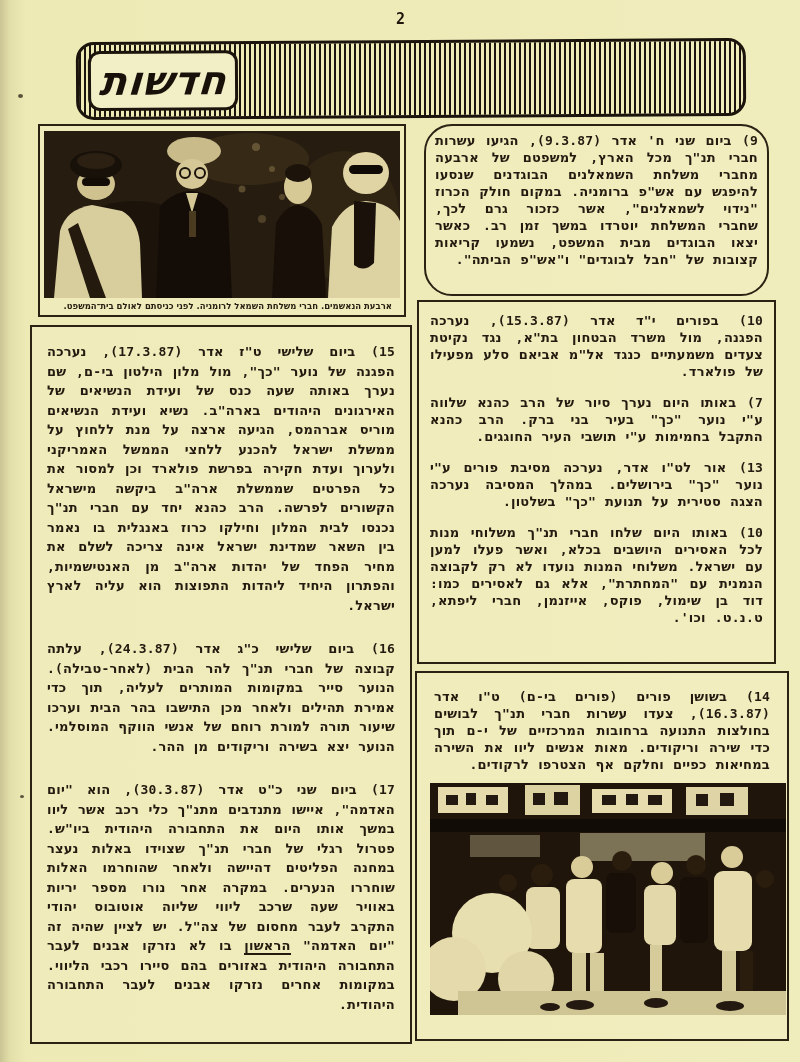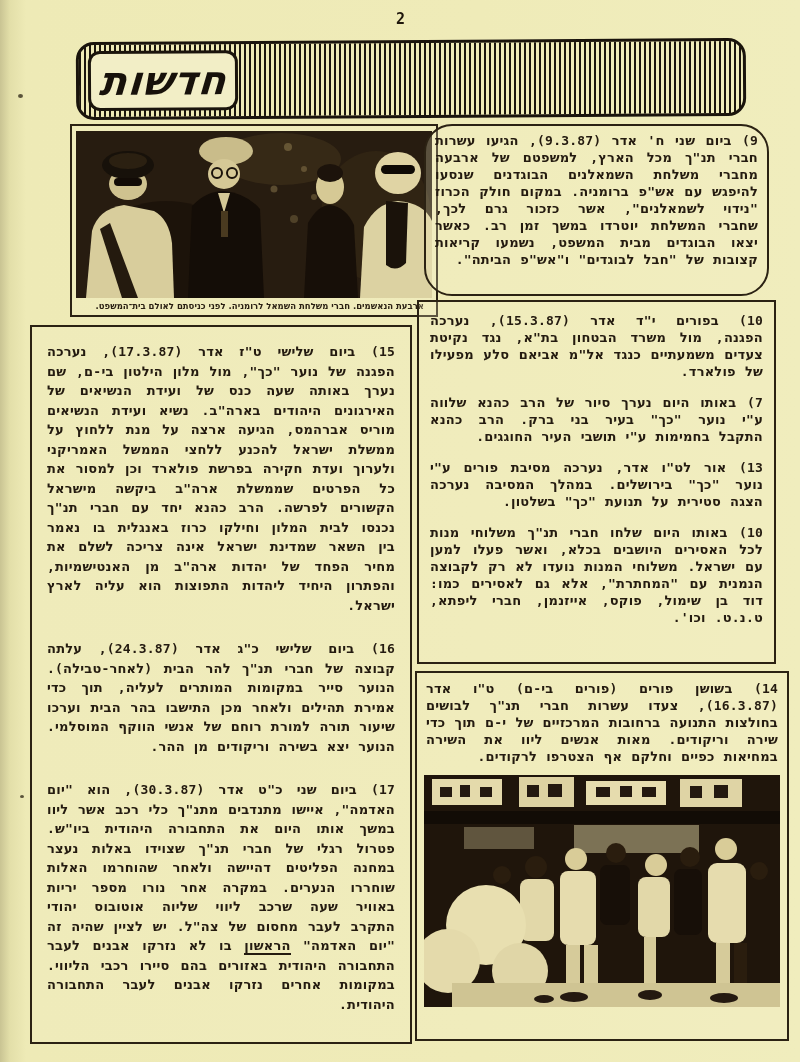--- a/index.html
+++ b/index.html
@@ -20,24 +20,24 @@
     border:3px solid #1a140c;border-radius:12px;background:#f2eec6;
     display:flex;align-items:center;justify-content:center;
   }
   .masthead-title{
     font-family:"DejaVu Sans",sans-serif;font-weight:700;font-style:italic;
     font-size:40px;line-height:40px;color:#17110a;direction:rtl;letter-spacing:1px;
     transform:skewX(-6deg);
   }
   
   .box{position:absolute;box-sizing:border-box;border:2px solid #2b2213;background:rgba(244,240,200,0.25);}
-  .photo-frame-top{left:38px;top:124px;width:368px;height:193px;margin-left:32px;}
+  .photo-frame-top{left:38px;top:124px;width:368px;height:193px;}
   .box-item9{left:424px;top:124px;width:345px;height:172px;padding:6px 9px;border-radius:28px;}
   .box-mid{left:417px;top:300px;width:359px;height:364px;padding:10px 11px;}
-  .box-item14{left:415px;top:671px;width:374px;height:370px;padding:5px;}
+  .box-item14{left:415px;top:671px;width:374px;height:370px;padding:13px;}
   .box-left{left:30px;top:325px;width:382px;height:719px;padding:15px 15px;}
   
   .article{
     direction:rtl;unicode-bidi:plaintext;text-align:justify;
     font:700 13px/17px "DejaVu Sans Mono","DejaVu Sans",monospace;
     color:#241b10;letter-spacing:.2px;word-spacing:1px;margin:0 0 14px 0;
   }
   .box-left .article{font:700 13px/19.5px "DejaVu Sans Mono","DejaVu Sans",monospace;margin:0 0 24px 0;}
   .box-item14 .article{margin:0;padding:2px 4px 4px 4px;}
   .u{border-bottom:2px solid #241b10;}

